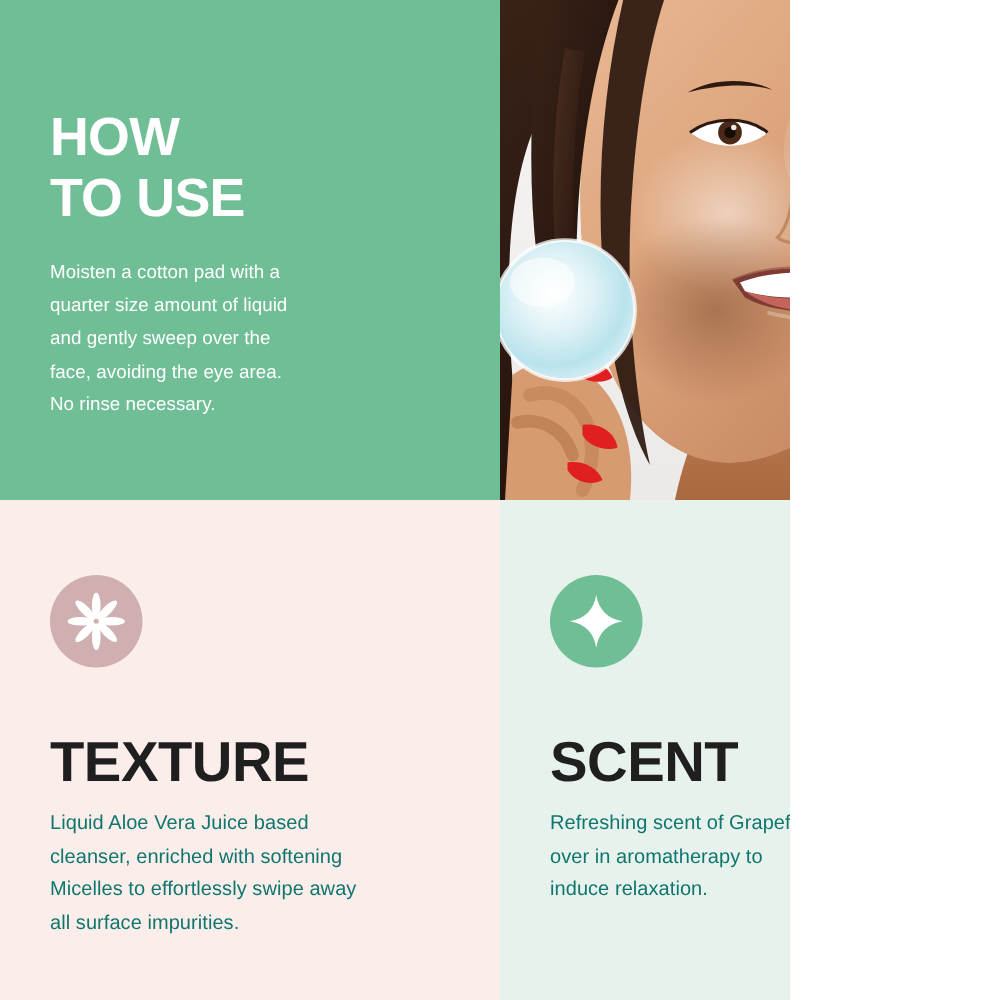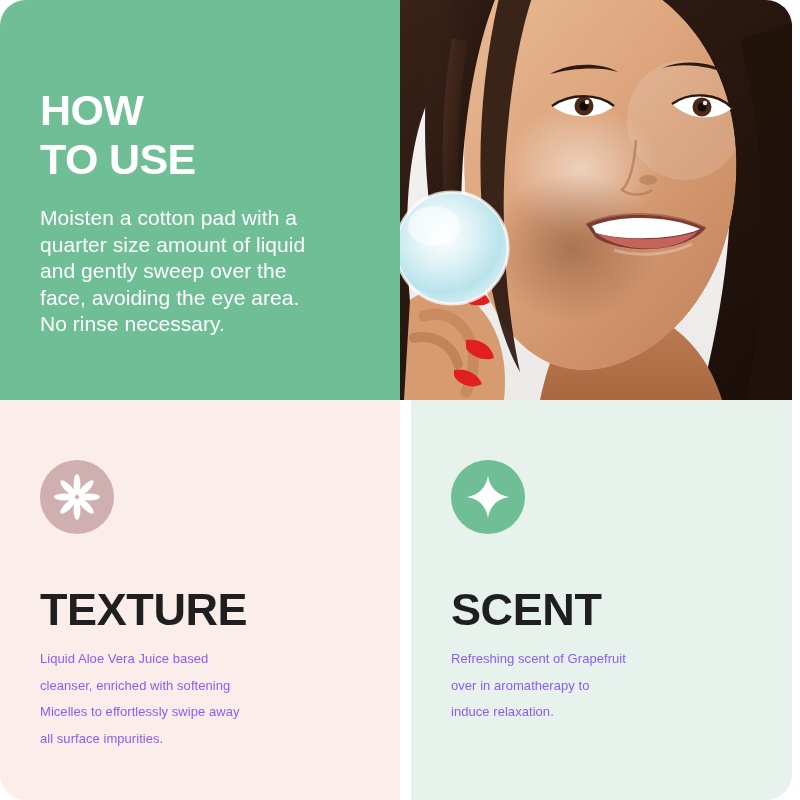--- a/index.html
+++ b/index.html
@@ -7,46 +7,45 @@
     padding: 0;
     background: #ffffff;
   }
   body {
     font-family: "Liberation Sans", sans-serif;
     -webkit-font-smoothing: antialiased;
   }
 
   #infographic {
     position: relative;
-    width: 792px;
+    width: 632px;
     height: 800px;
     overflow: hidden;
     display: grid;
     grid-template-columns: 400px 400px;
     grid-template-rows: 400px 400px;
-    border-radius: 26px;
   }
 
   
   .panel-howto {
     background: #6fbe96;
     padding: 86px 46px 0 40px;
     box-sizing: border-box;
   }
   .howto-title {
     font-size: 43px;
     font-weight: 700;
     line-height: 1.13;
     letter-spacing: -0.6px;
     color: #ffffff;
     margin: 0 0 22px 0;
     white-space: pre-line;
   }
   .howto-body {
-    font-size: 21px;
+    font-size: 15px;
     line-height: 26.5px;
     color: #ffffff;
     margin: 0;
     letter-spacing: 0.05px;
     white-space: pre-line;
   }
 
   
   .panel-photo {
     position: relative;
@@ -67,21 +66,20 @@
   .panel-texture {
     background: #fbedea;
     padding: 60px 34px 0 40px;
     box-sizing: border-box;
   }
   
   .panel-scent {
     background: #e7f2ec;
     padding: 60px 34px 0 40px;
     box-sizing: border-box;
-    margin-left: 11px;
   }
 
   .feature-icon {
     width: 74px;
     height: 74px;
     border-radius: 50%;
     display: flex;
     align-items: center;
     justify-content: center;
     margin-bottom: 53px;
@@ -91,23 +89,23 @@
 
   .feature-title {
     font-size: 45px;
     font-weight: 700;
     letter-spacing: -0.4px;
     color: #1f1f1f;
     margin: 0 0 14px 0;
     line-height: 1;
   }
   .feature-body {
-    font-size: 13px;
+    font-size: 16px;
     line-height: 26.5px;
-    color: #8b5cf6;
+    color: #0f766e;
     margin: 0;
     letter-spacing: 0.05px;
     white-space: pre-line;
   }
 </style>
 </head>
 <body>
 
 <div id="infographic">
 

